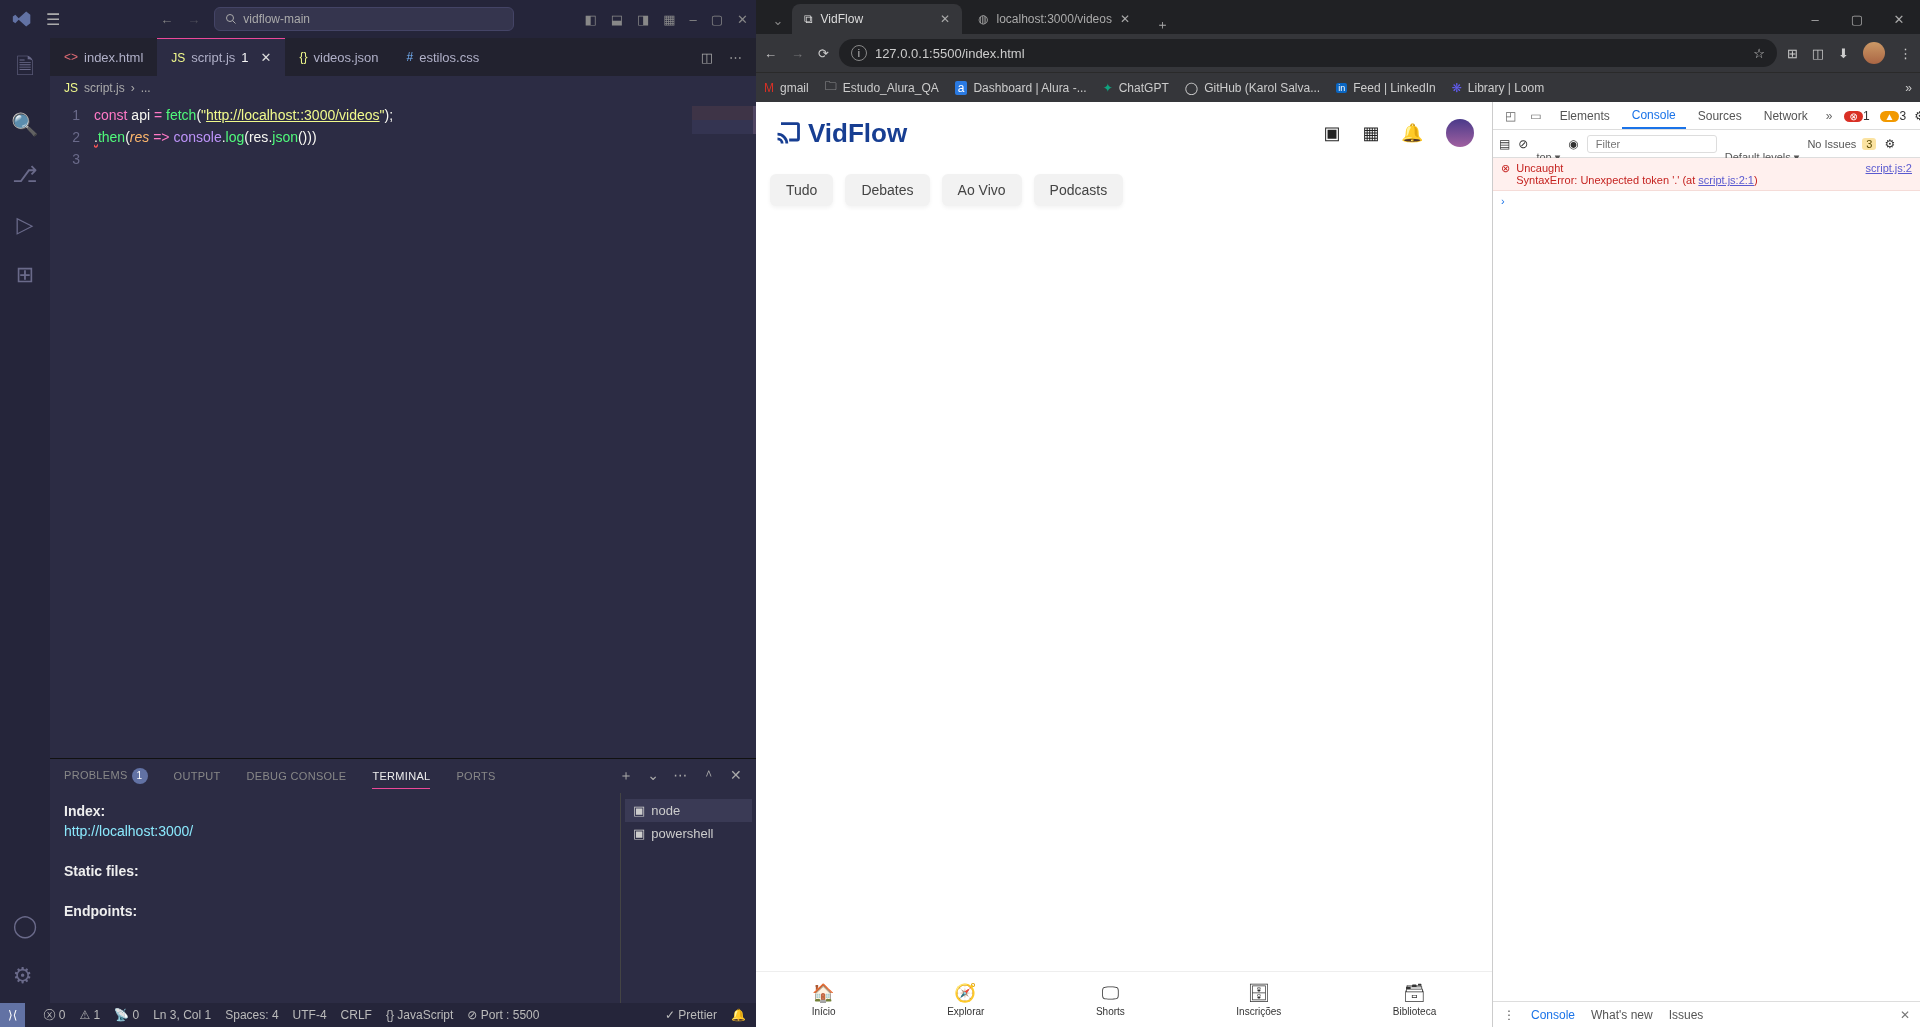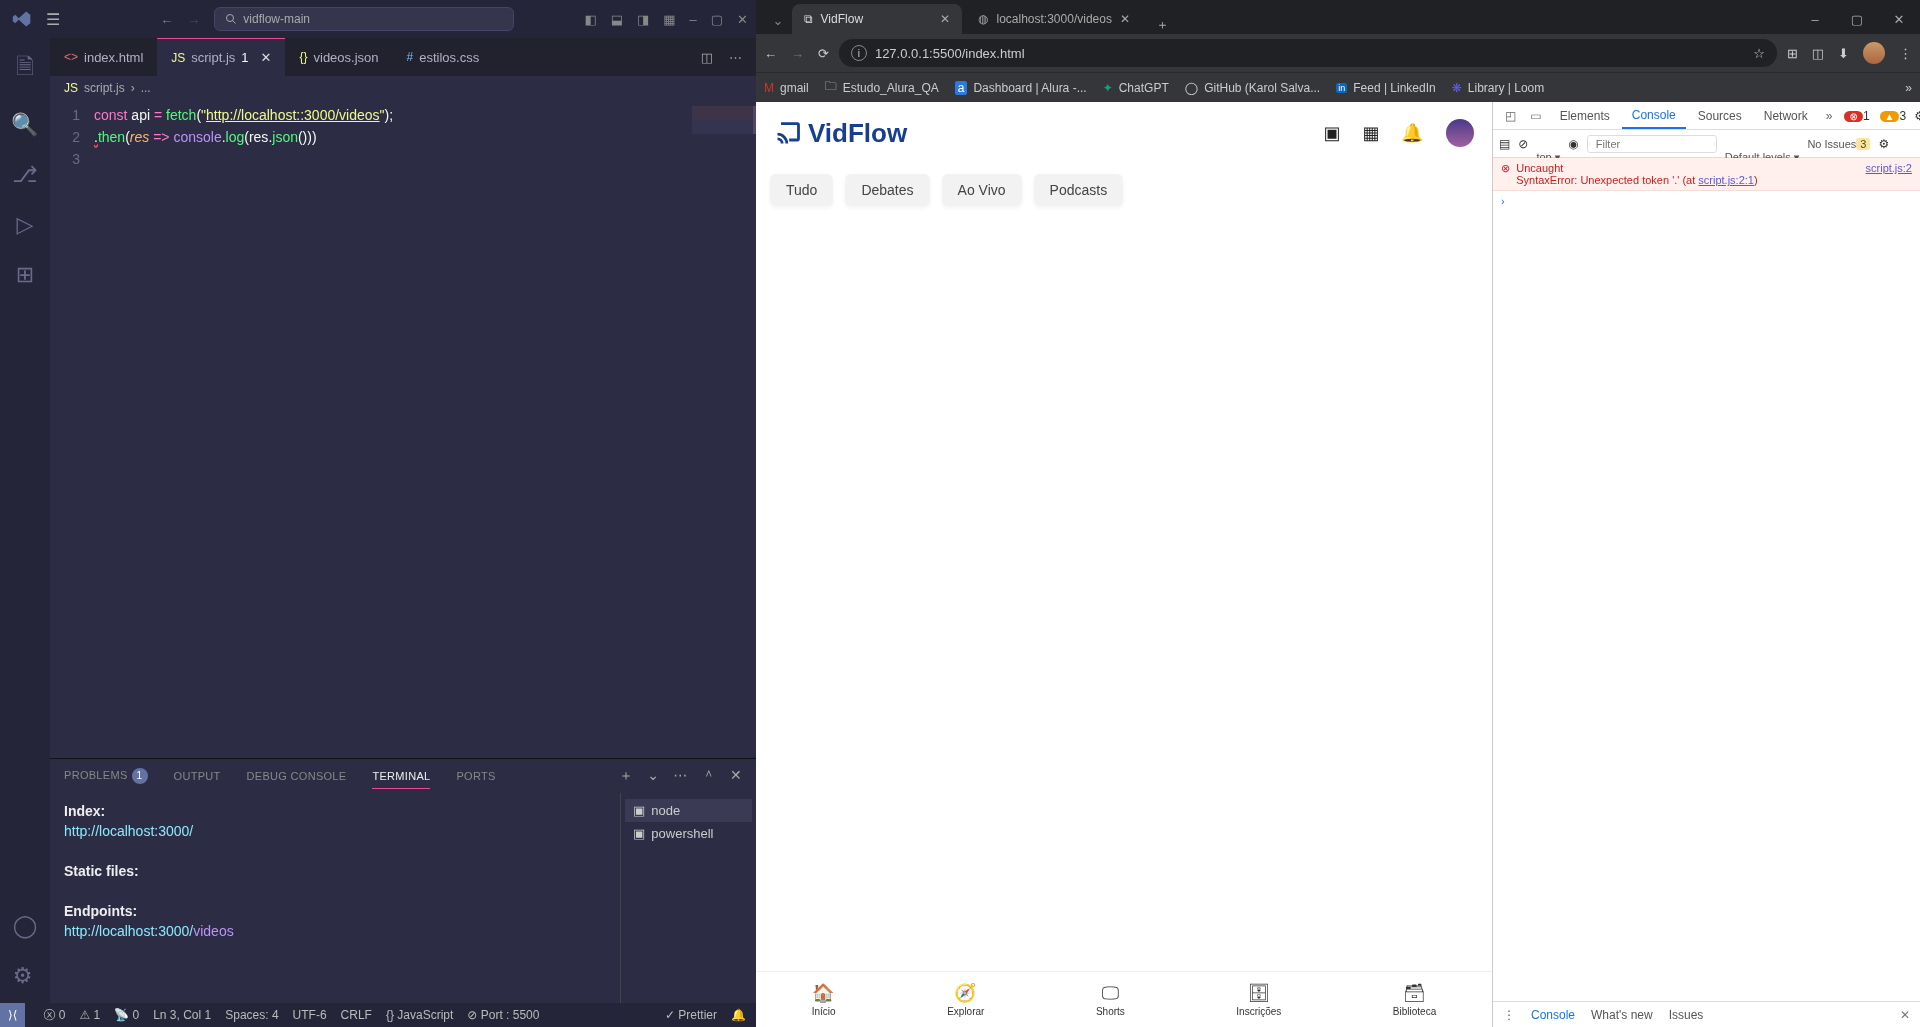--- a/index.html
+++ b/index.html
@@ -99,21 +99,21 @@
 .dt-top { height:28px; display:flex; align-items:center; border-bottom:1px solid #ddd; padding:0 6px; gap:2px; }
 .dt-top .ico { padding:0 6px; color:#666; cursor:pointer; }
 .dt-top .tab { padding:0 10px; height:100%; display:flex; align-items:center; cursor:pointer; color:#555; }
 .dt-top .tab.active { border-bottom:2px solid #1a73e8; color:#1a73e8; }
 .dt-top .err-badge { background:#d93025; color:#fff; border-radius:8px; padding:0 5px; font-size:10px; margin-left:4px; }
 .dt-top .warn-badge { background:#f29900; color:#fff; border-radius:8px; padding:0 5px; font-size:10px; margin-left:2px; }
 .dt-top .right { margin-left:auto; display:flex; align-items:center; gap:8px; }
 .dt-filter { height:28px; display:flex; align-items:center; border-bottom:1px solid #ddd; padding:0 6px; gap:8px; }
 .dt-filter input { flex:1; border:1px solid #ddd; border-radius:3px; height:18px; padding:0 8px; font-size:11px; max-width:130px;}
 .dt-filter .sel { color:#555; font-size:11px;margin-top:28px; }
-.dt-filter .noissues { color:#555; font-size:11px; display:flex; align-items:center; gap:0;}
+.dt-filter .noissues { color:#555; font-size:11px; display:flex; align-items:center; gap:6px;}
 .dt-filter .noissues .cnt{ background:#fbe3a2; padding:0 4px; border-radius:3px; color:#5a4a00;}
 .dt-console { flex:1; font-family:Menlo,Consolas,monospace; font-size:11px; }
 .dt-msg { border-bottom:1px solid #f5dcd8; background:#fff0ee; padding:4px 8px; color:#c5221f; display:flex; }
 .dt-msg .txt { flex:1; }
 .dt-msg .src { color:#5a5ad0; text-decoration:underline; cursor:pointer; }
 .dt-prompt { padding:4px 8px; color:#1a73e8; }
 .dt-bottom { height:26px; border-top:1px solid #ddd; display:flex; align-items:center; gap:16px; padding:0 10px; color:#555; }
 .dt-bottom .sel { color:#1a73e8; }
 .dt-bottom .right { margin-left:auto; color:#777; }
 </style>
@@ -222,21 +222,20 @@
           </div>
         </div>
         <div class="panel-body">
           <div class="terminal">
             <div class="hdr">Index:</div>
             <div class="url">http://localhost:3000/</div>
             <div>&nbsp;</div>
             <div class="hdr">Static files:</div>
             <div>&nbsp;</div>
             <div class="hdr">Endpoints:</div>
-            <div><span class="url">http://localhost:3000/</span><span class="url-tail">videos</span></div>
           </div>
           <div class="term-list">
             <div class="sel">
                 <span>▣</span>
                 <span>node</span>
               </div>
             <div>
                 <span>▣</span>
                 <span>powershell</span>
               </div>
@@ -246,21 +245,21 @@
     </div>
   </div>
 
   <div class="vsc-status">
     <span class="remote">⟩⟨</span>
     <span>ⓧ <span>0</span></span>
     <span>⚠ <span>1</span></span>
     <span>📡 <span>0</span></span>
     <span>Ln 3, Col 1</span>
     <span>Spaces: 4</span>
-    <span>UTF-6</span>
+    <span>UTF-4</span>
     <span>CRLF</span>
     <span>{} <span>JavaScript</span></span>
     <span>⊘ <span>Port : 5500</span></span>
     <div class="right">
       <span>✓ <span>Prettier</span></span>
       <span>🔔</span>
     </div>
   </div>
 </div>
 

